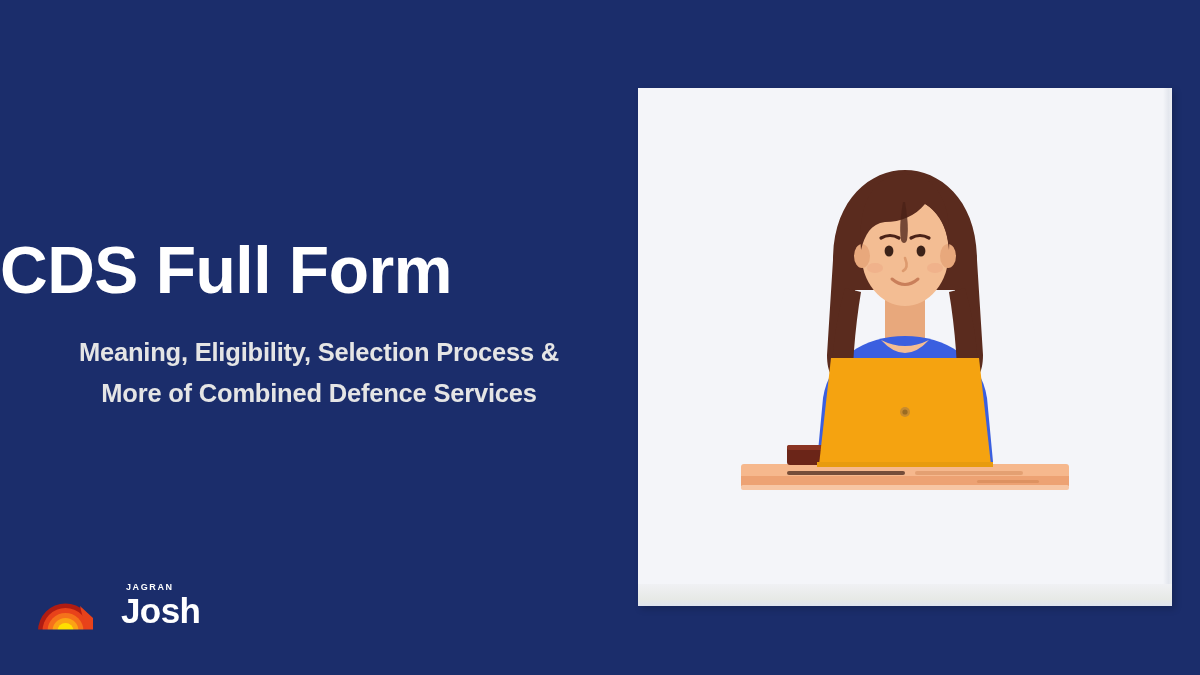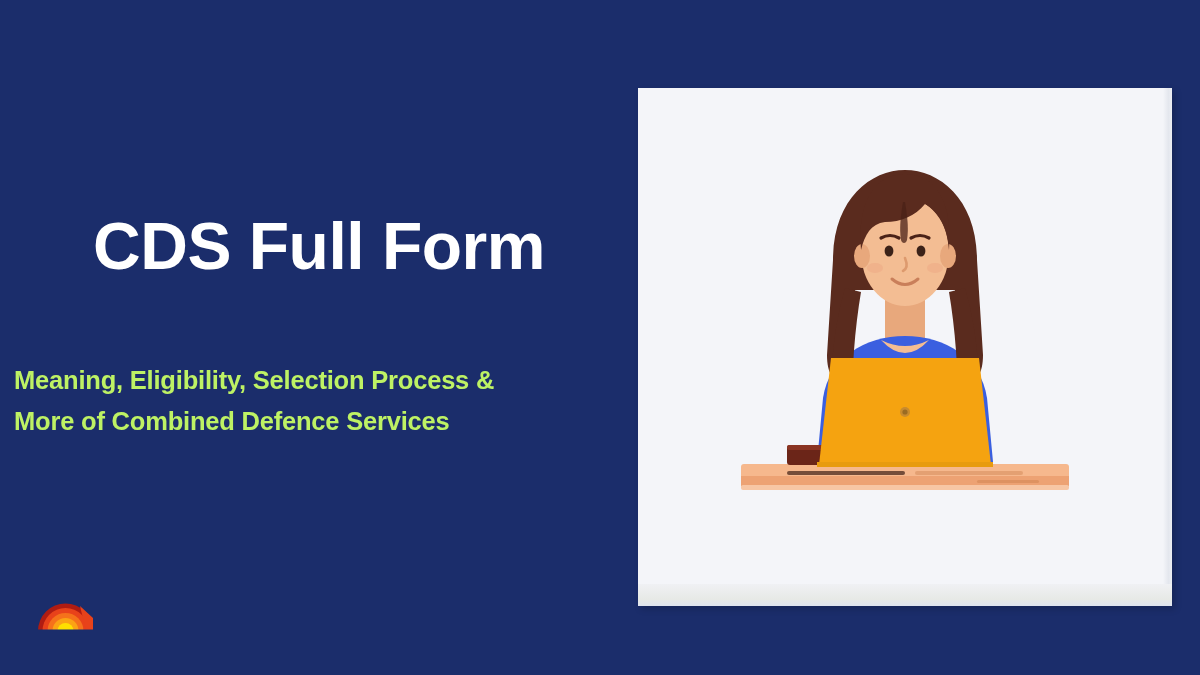--- a/index.html
+++ b/index.html
@@ -19,36 +19,36 @@
 
   
   #text-block {
     position:absolute;
     left:0; top:0;
     width:638px; height:675px;
   }
 
   #headline {
     position:absolute;
-    left:0; top:212px;
+    left:0; top:236px;
     width:638px;
-    text-align:center;
     color:#ffffff;
     font-size:66px;
     font-weight:bold;
     letter-spacing:-0.5px;
     line-height:1.05;
     white-space:nowrap;
   }
 
   #subheadline {
     position:absolute;
-    left:14px; top:360px;
+    left:14px; top:332px;
     width:610px;
-    color:#bef264;
+    text-align:center;
+    color:#e5e5e5;
     font-size:25.5px;
     font-weight:bold;
     line-height:1.62;
     letter-spacing:-0.2px;
   }
   #subheadline .sub-line { display:block; white-space:nowrap; }
 
   
   #logo {
     position:absolute;
@@ -131,20 +131,24 @@
       <svg id="logo-sun" viewBox="0 0 110 72">
         <path d="M0 72 A55 55 0 0 1 110 72 Z" fill="#b01c12"></path>
         <path d="M9 72 A46 46 0 0 1 101 72 Z" fill="#e8421a"></path>
         <path d="M19 72 A36 36 0 0 1 91 72 Z" fill="#f5721b"></path>
         <path d="M29 72 A26 26 0 0 1 81 72 Z" fill="#fba314"></path>
         <path d="M39 72 A16 16 0 0 1 71 72 Z" fill="#ffe000"></path>
         <path d="M84 22 L110 46 L110 72 L96 72 Z" fill="#e8421a"></path>
         <rect x="0" y="69" width="110" height="3" fill="#1b2d6b"></rect>
       </svg>
 
+      <div id="logo-words">
+        <div id="logo-jagran">JAGRAN</div>
+        <div id="logo-josh">Josh</div>
+      </div>
 
     </div>
   </div>
 
   <div id="image-card">
 
     <svg id="illustration" viewBox="0 0 360 390">
 
       <path d="M108 120
                C108 60, 145 30, 180 30

